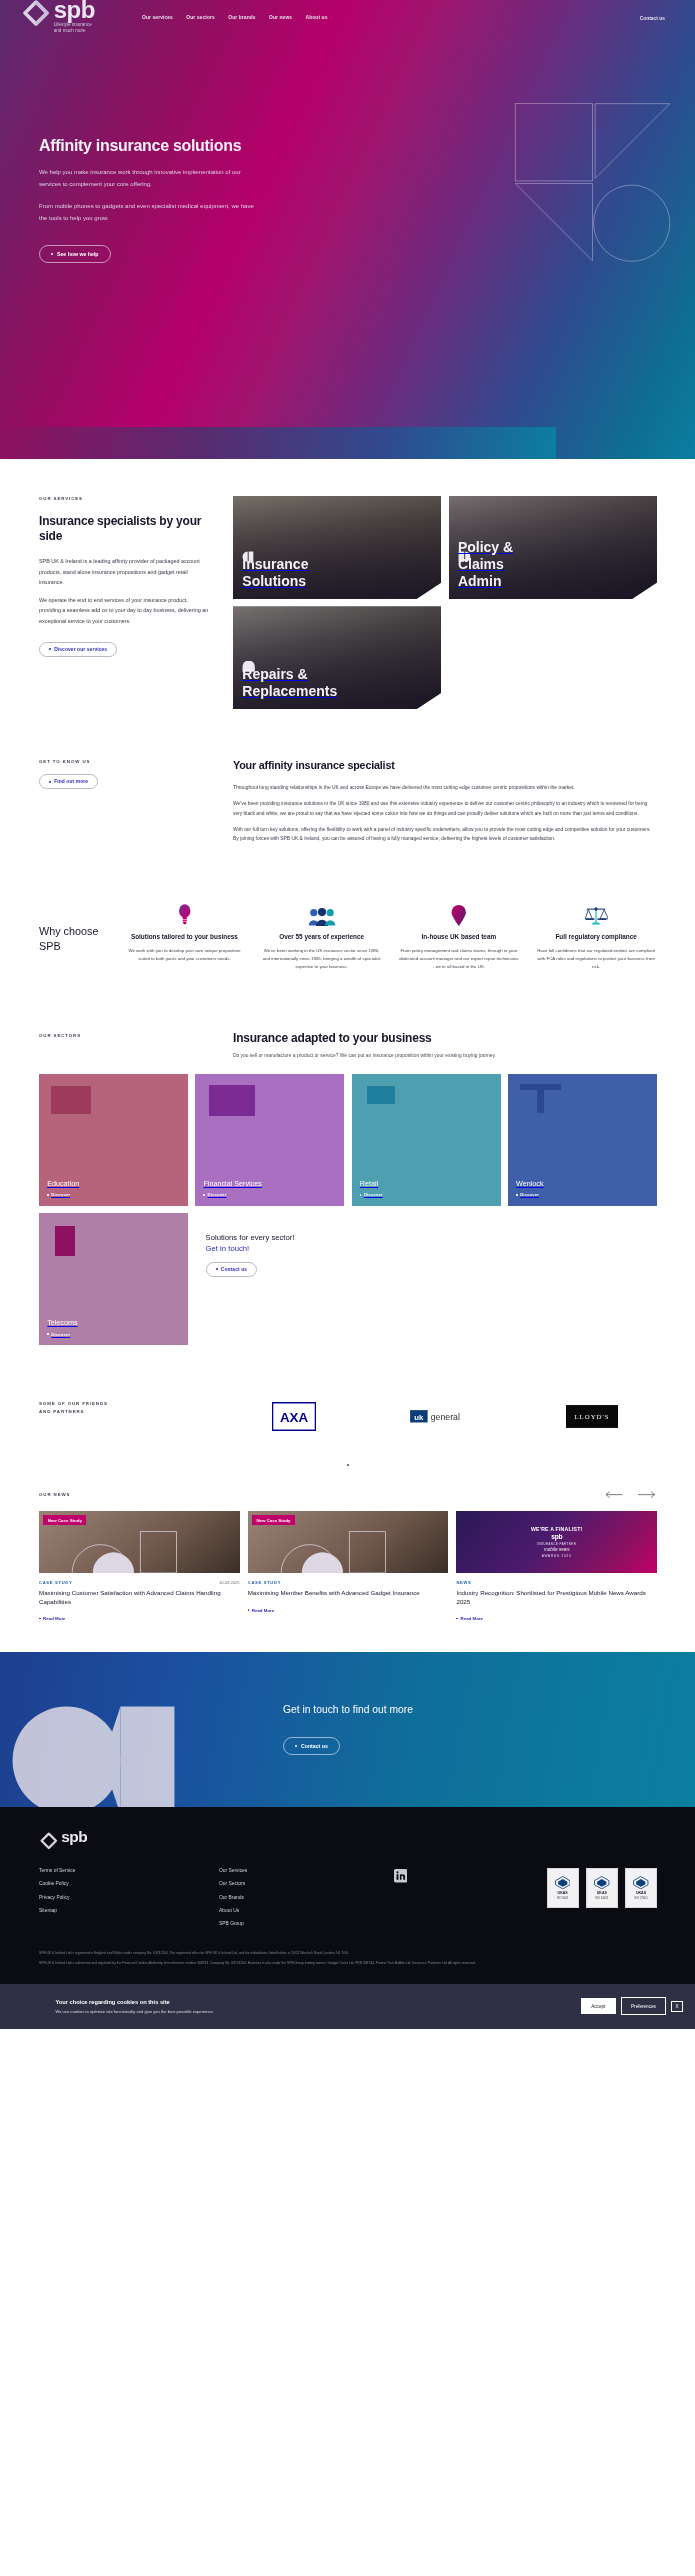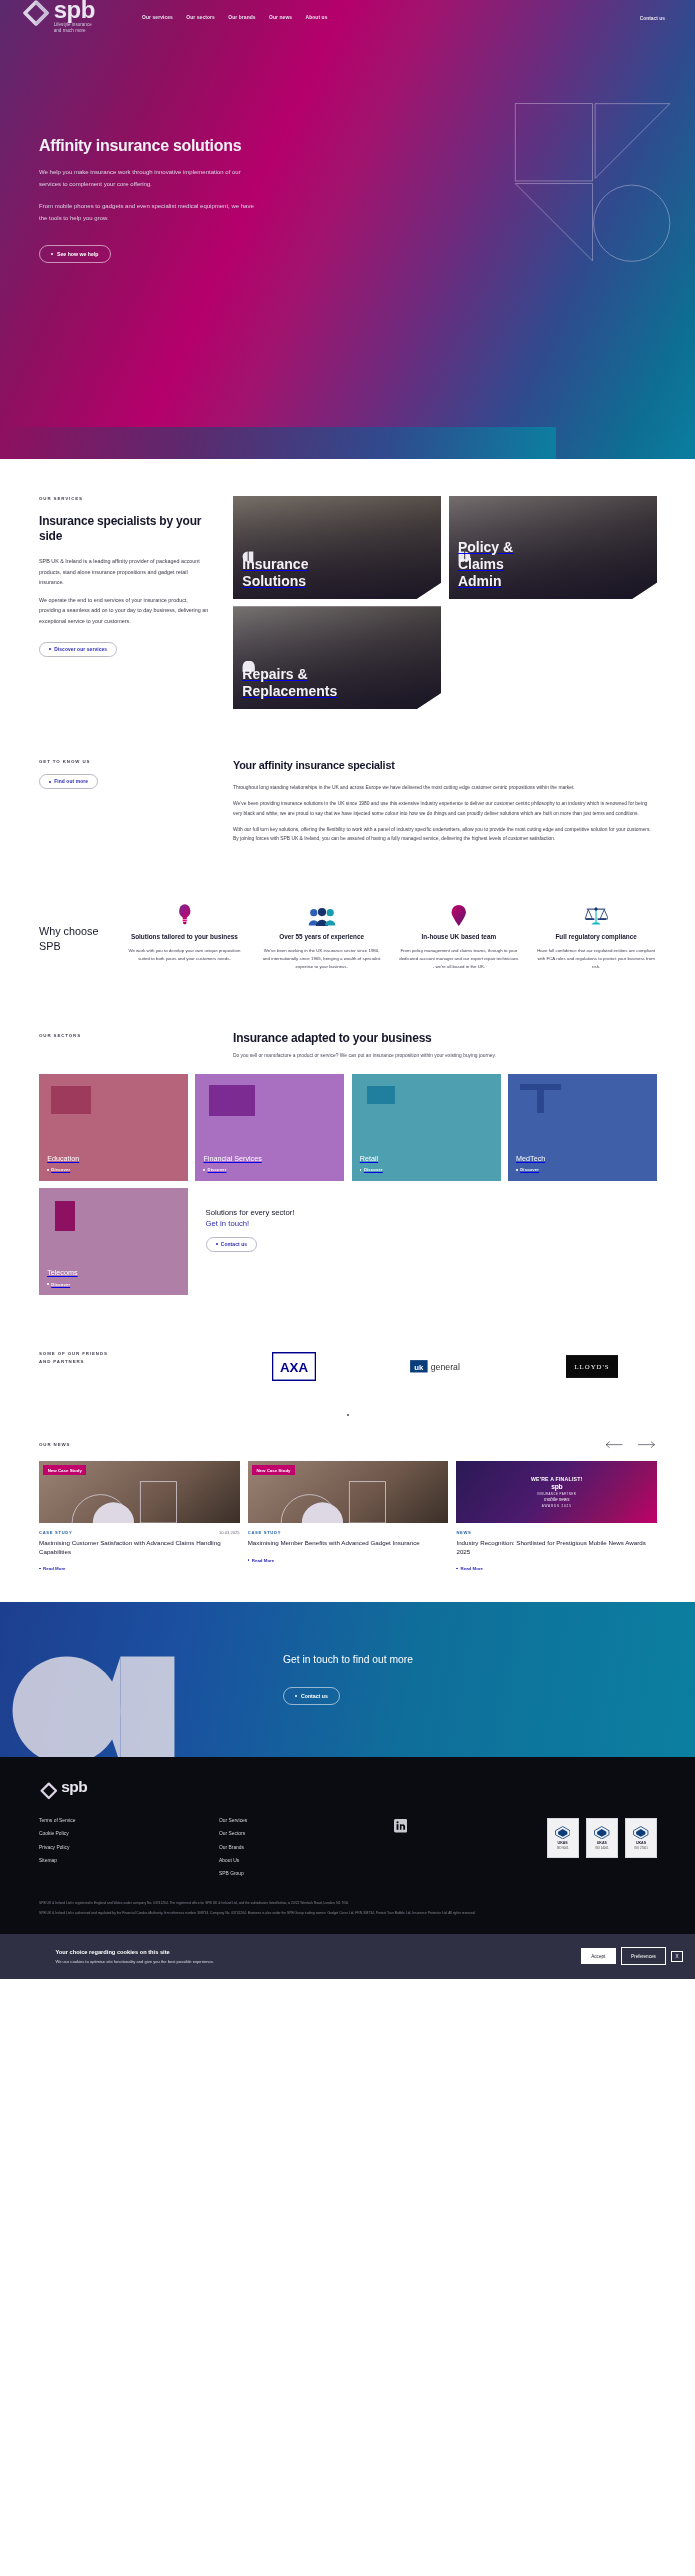--- a/index.html
+++ b/index.html
@@ -133,21 +133,21 @@
   .pillar p { font-size:4.4px; line-height:1.85; color:#3d3d4c; }
 
   
   .sectors { padding-top:24px; padding-bottom:26px; }
   .sectors-head { display:flex; gap:24px; margin-bottom:15.5px; }
   .sectors-head .eyebrow { width:170px; flex:none; padding-top:2.1px;}
   .sectors-head .h2 { margin-bottom:7.2px; }
   .sectors-head p { font-size:4.9px; color:#4a4a58; }
   .sector-grid { display:grid; grid-template-columns:repeat(4,1fr); gap:7.2px; }
   .sector-card {
-    height:107px; position:relative; padding:8.2px; display:flex; flex-direction:column;
+    height:132px; position:relative; padding:8.2px; display:flex; flex-direction:column;
     justify-content:flex-end;
   }
   .sector-shape { position:absolute; }
   .sector-card h4 { font-size:7.2px; color:#ffffff; font-weight:400; position:relative; z-index:2; margin-bottom:4.6px;}
   .sector-link {
     position:relative; z-index:2; display:inline-flex; align-items:center; gap:2.6px;
     font-size:4.1px; color:#fff; font-weight:700; letter-spacing:0.2px; text-decoration:none;
   }
   .sector-link .dot { width:1.5px;height:1.5px;border-radius:50%;background:#fff;}
   .sectors-row2 { display:grid; grid-template-columns:repeat(4,1fr); gap:7.2px; margin-top:7.2px; }
@@ -440,21 +440,21 @@
         <h4>Retail</h4>
         <span class="sector-link">
           <span class="dot"></span>
           <span>Discover</span>
         </span>
       </a>
 
       <a class="sector-card" href="#" style="background:#3f5fa8">
         <div class="sector-shape" style="left:12.4px;top:10.3px;width:41px;height:6.2px;background:#2b4790"></div>
         <div class="sector-shape" style="left:29px;top:10.3px;width:7.2px;height:29px;background:#2b4790"></div>
-        <h4>MedTech</h4>
+        <h4>Wenlock</h4>
         <span class="sector-link">
           <span class="dot"></span>
           <span>Discover</span>
         </span>
       </a>
     </div>
 
     <div class="sectors-row2">
       <a class="sector-card" href="#" style="background:#b07fa8">
         <div class="sector-shape" style="left:15.5px;top:13.4px;width:20.6px;height:30px;background:#8e1060"></div>

